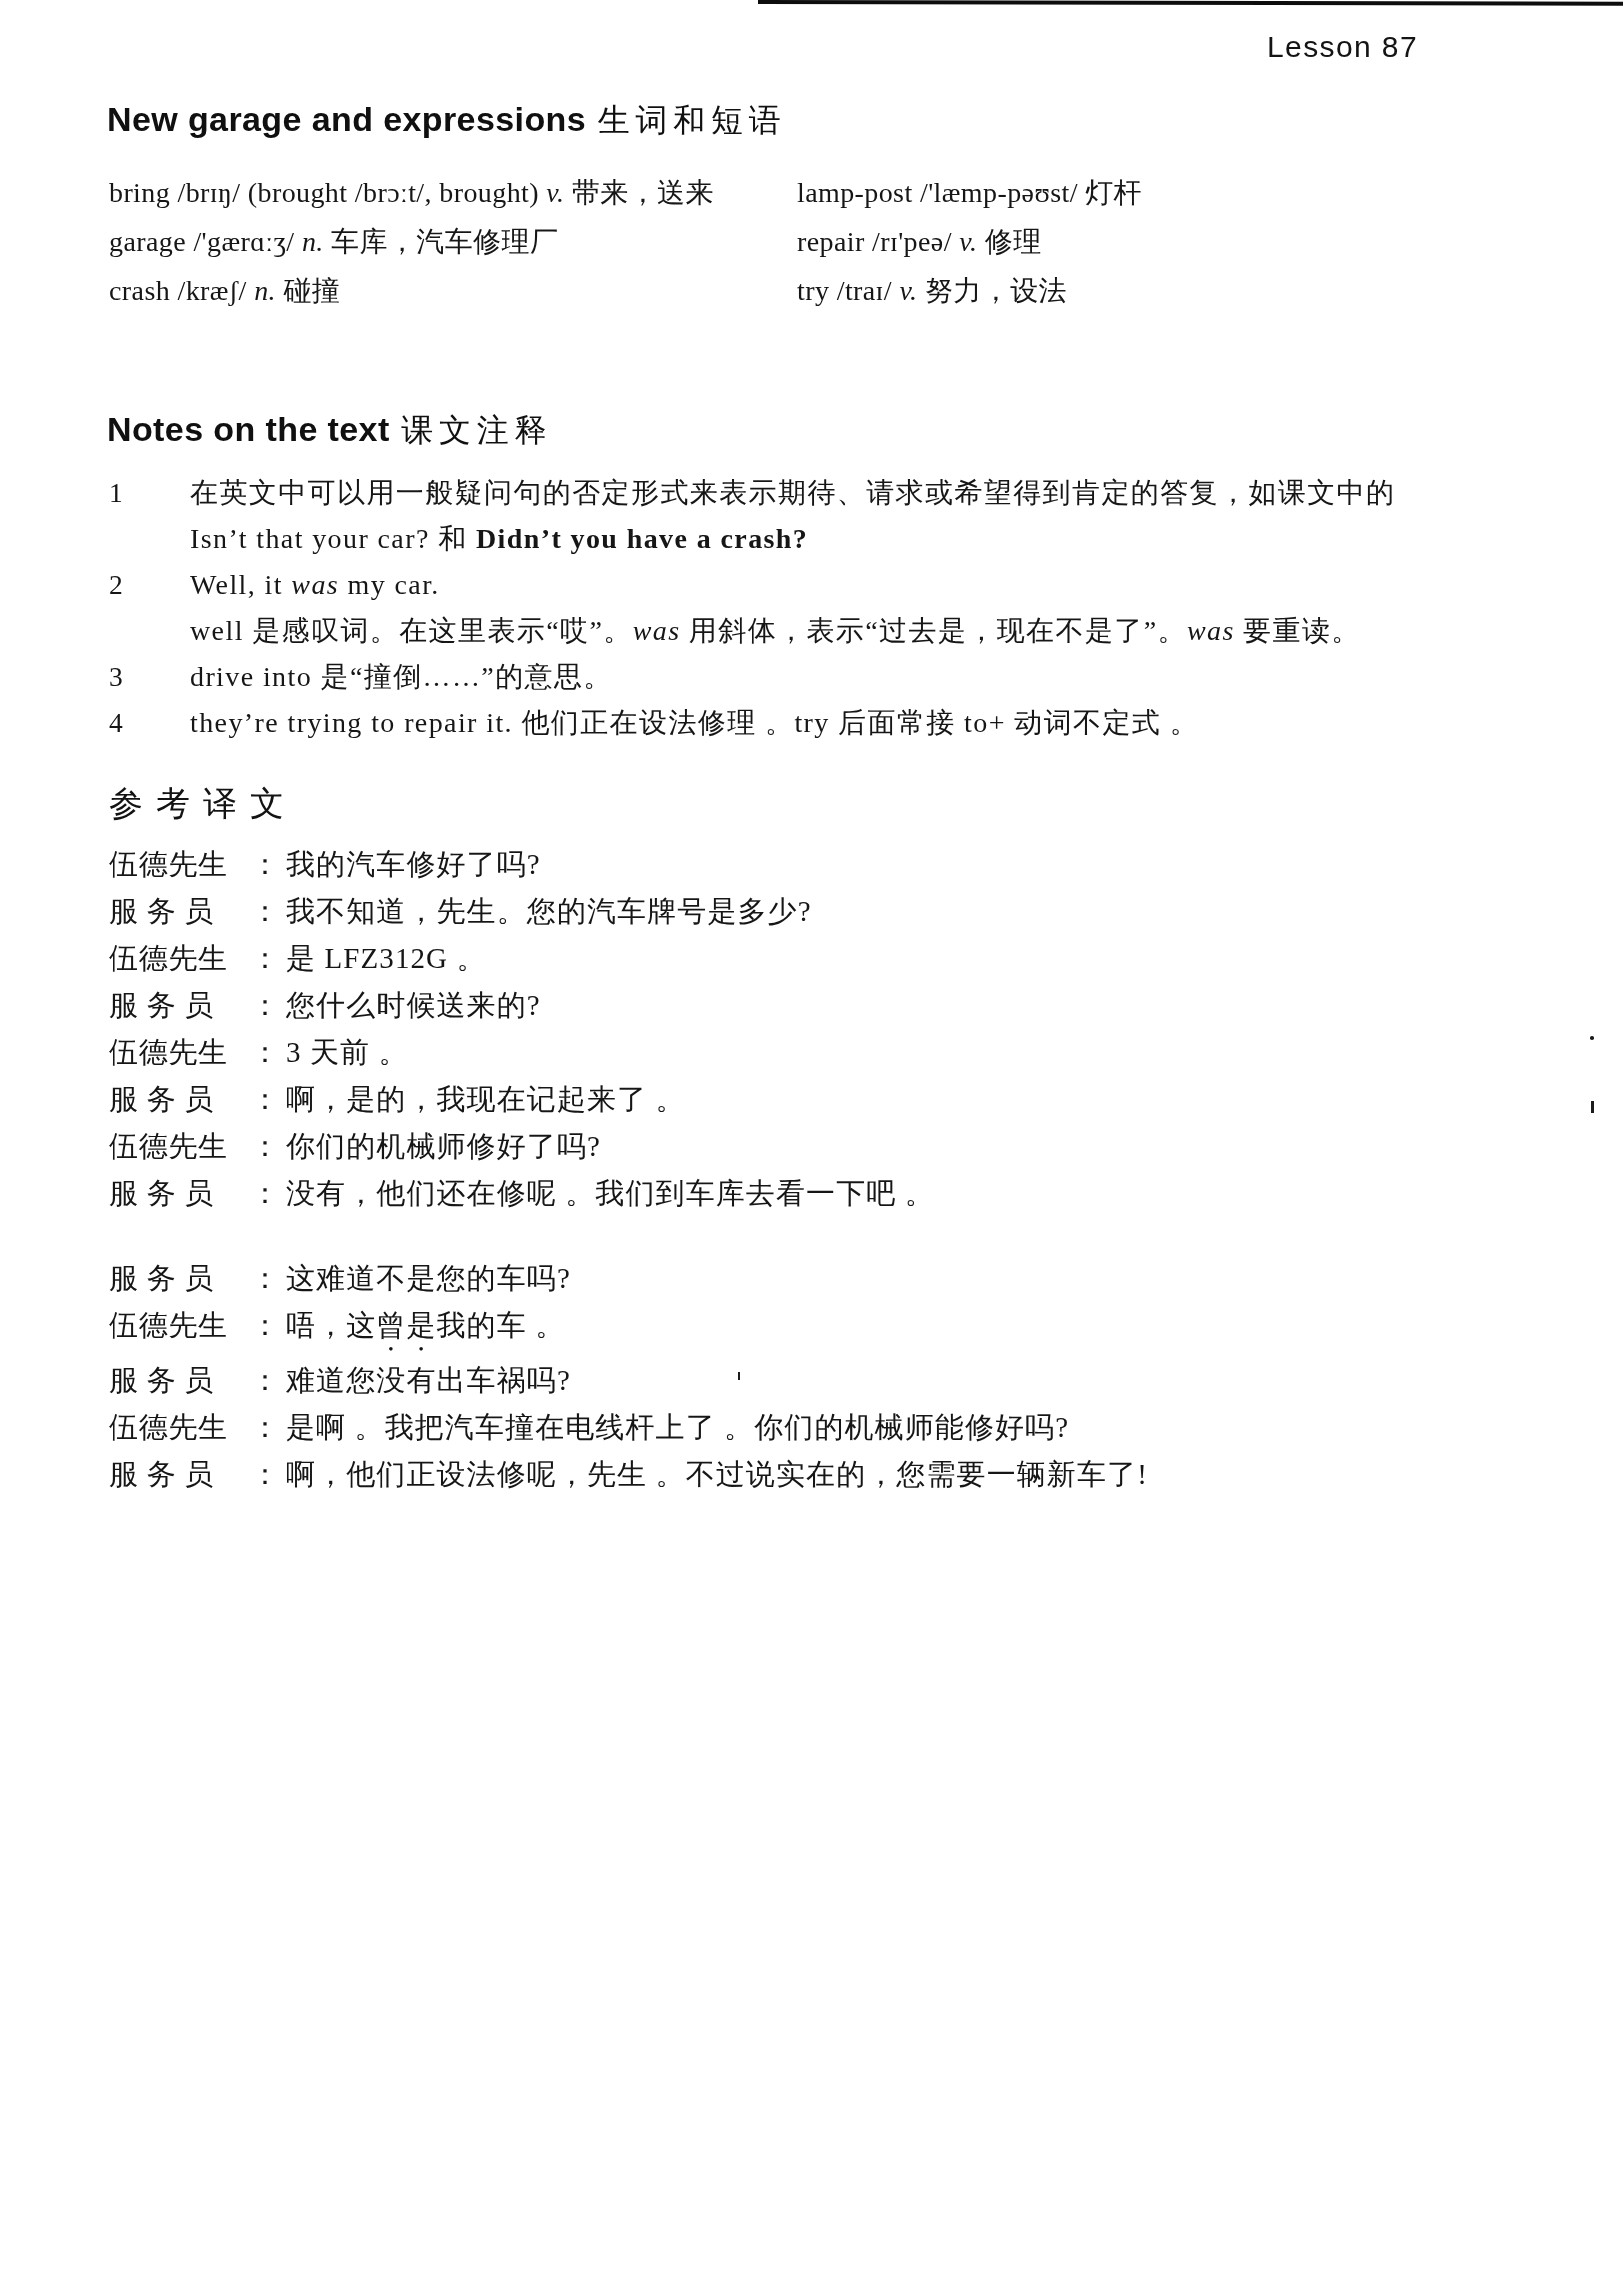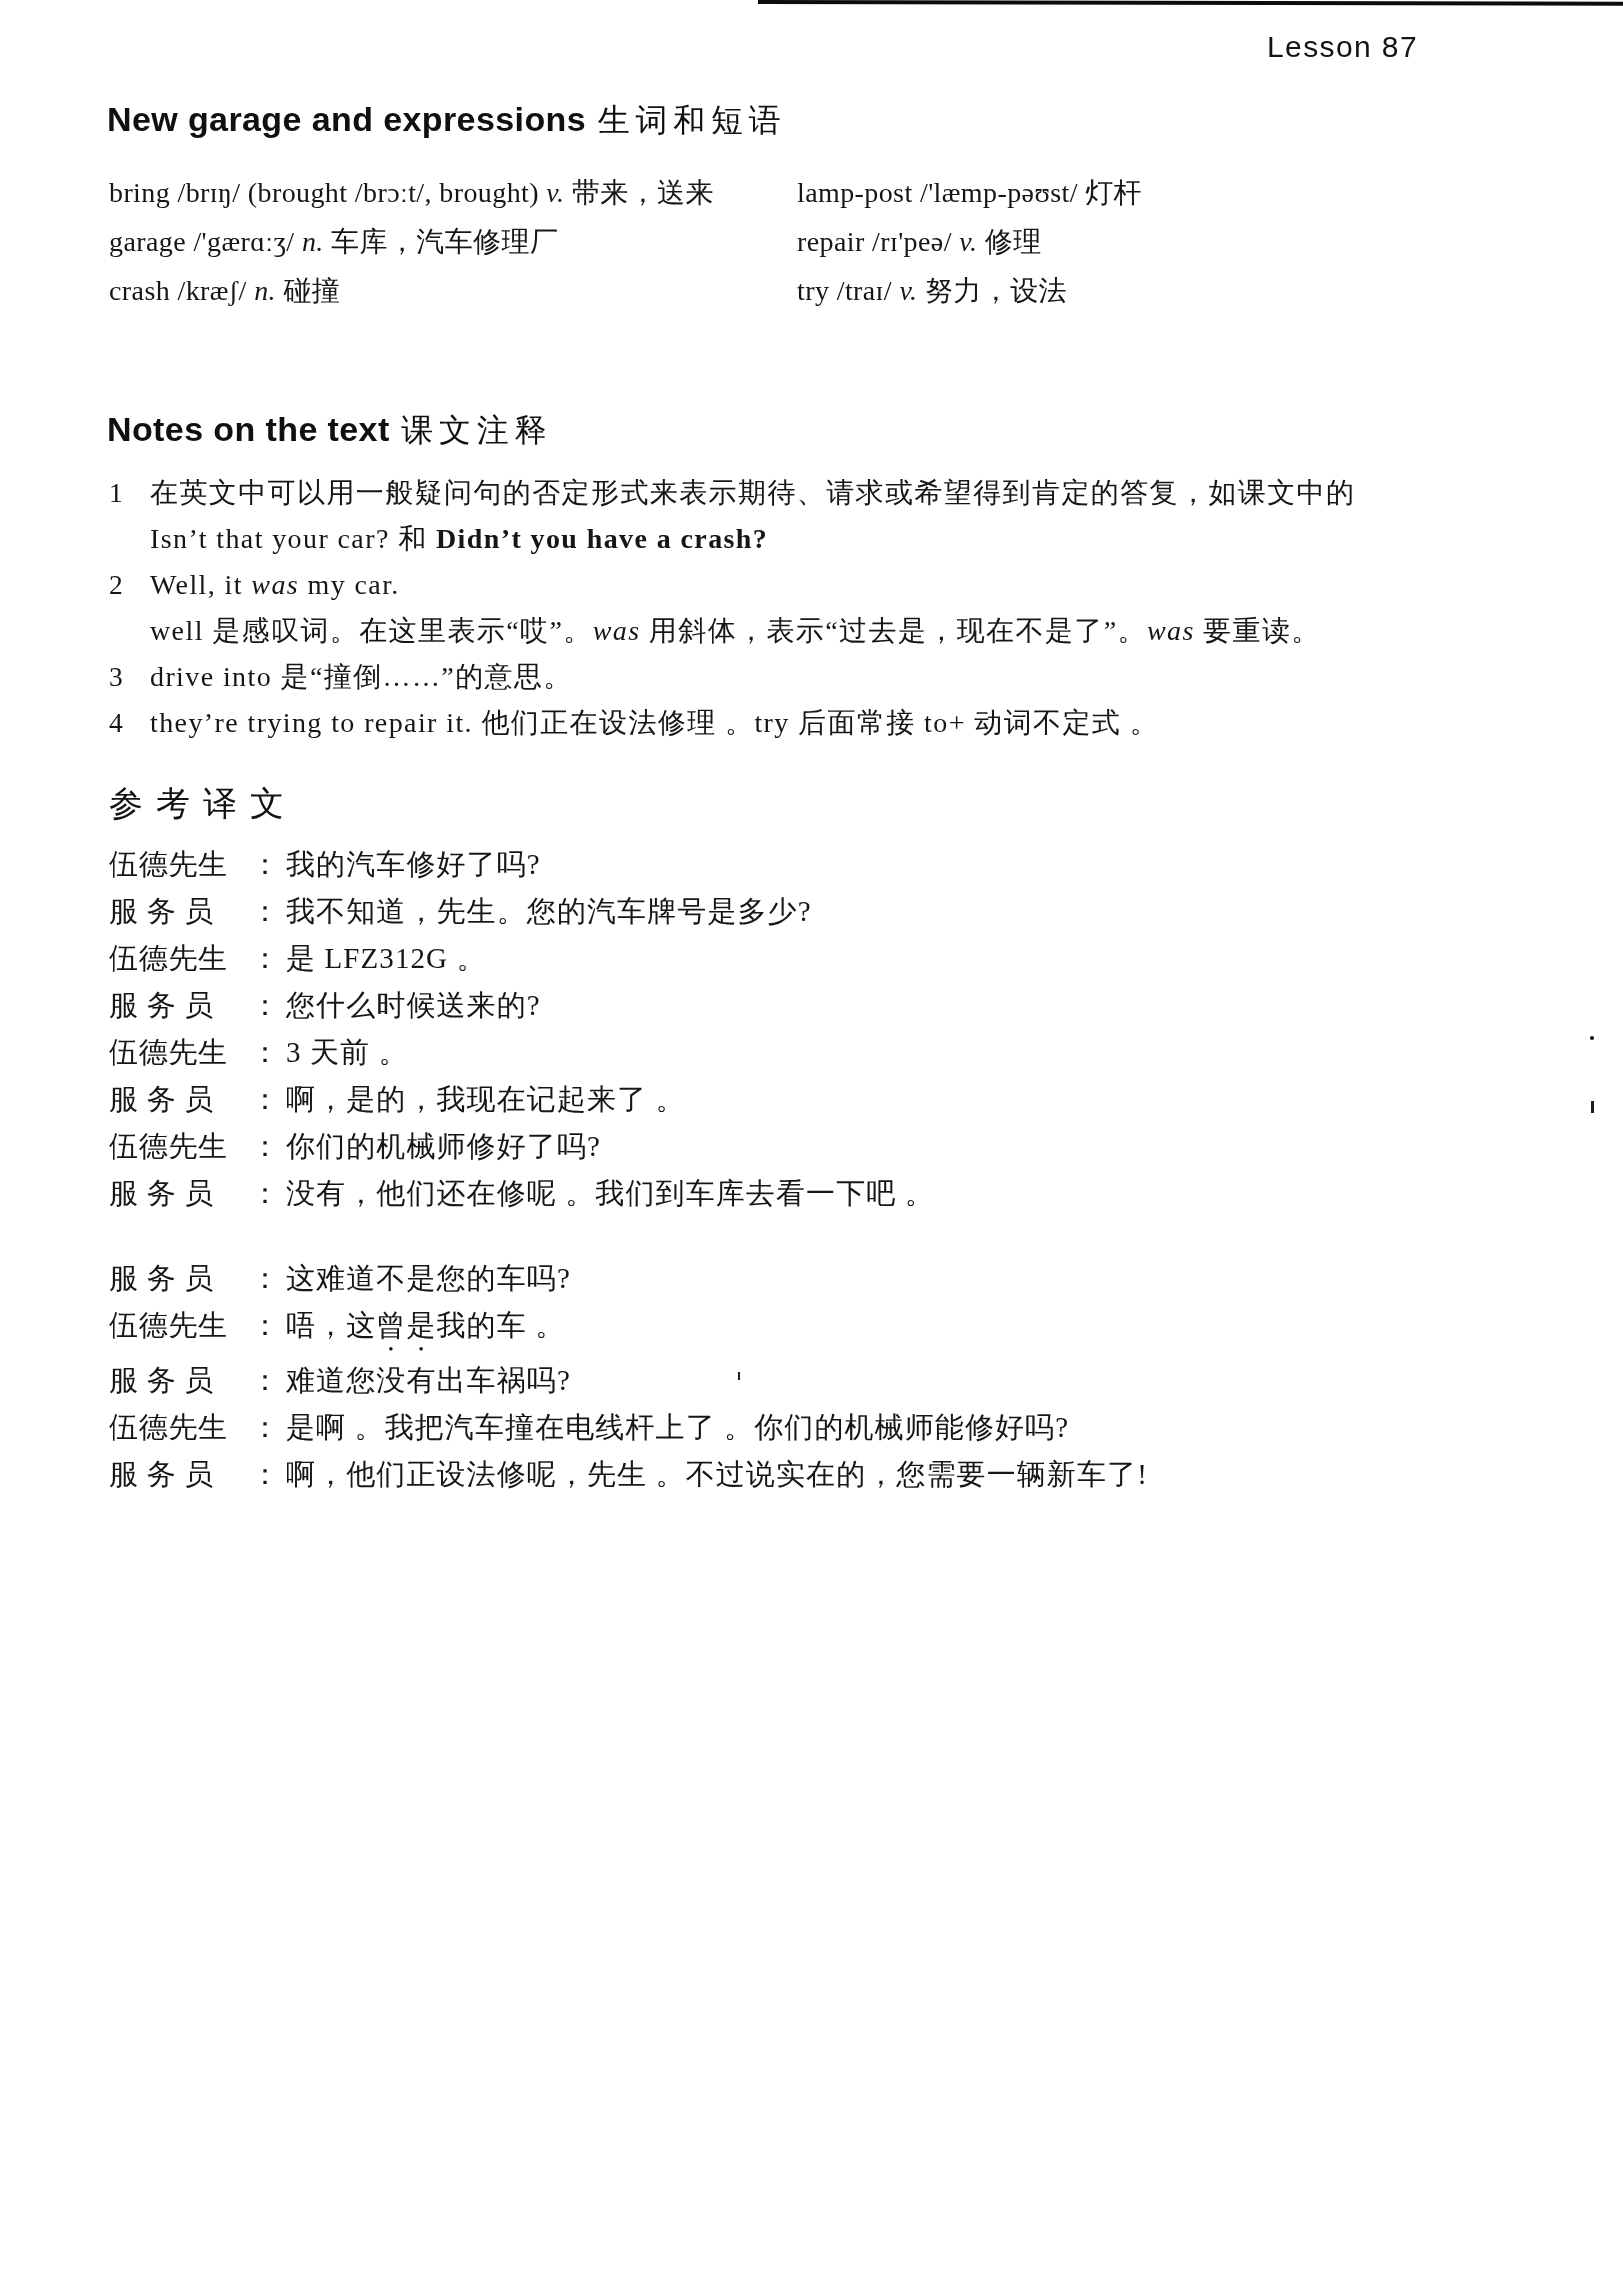--- a/index.html
+++ b/index.html
@@ -41,21 +41,21 @@
   .it{font-style:italic;}
   .bd{font-weight:600;}
   .em-dots{
     -webkit-text-emphasis-style:dot;-webkit-text-emphasis-position:under;
     text-emphasis-style:dot;text-emphasis-position:under left;
   }
 
   .notes-block{position:absolute;left:109px;top:470px;}
   .note-row{display:flex;align-items:flex-start;}
   .note-num{width:41px;flex:none;font-size:27.5px;line-height:46px;}
-  .note-body{flex:none;}
+  .note-body{flex:none;margin-left:40px;}
   .note-line{font-size:28px;line-height:46px;white-space:nowrap;letter-spacing:1.4px;}
 
   .trans-title{
     position:absolute;left:109px;top:781px;
     font-size:34px;font-weight:500;letter-spacing:13px;color:#131313;
   }
 
   .dlg{position:absolute;left:109px;}
   .dlg.part1{top:841px;}
   .dlg.part2{top:1255px;}

